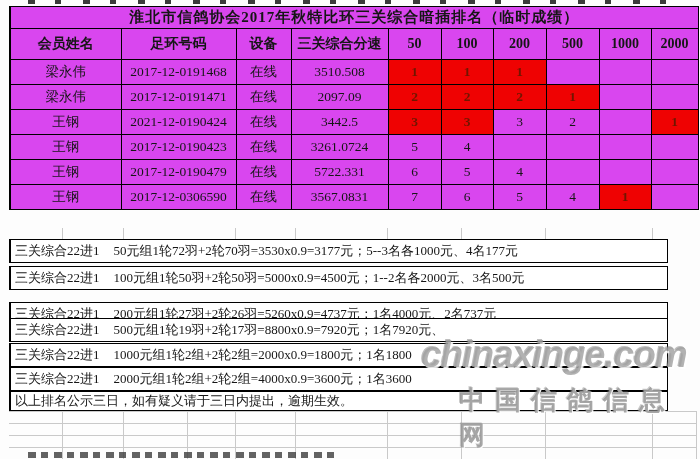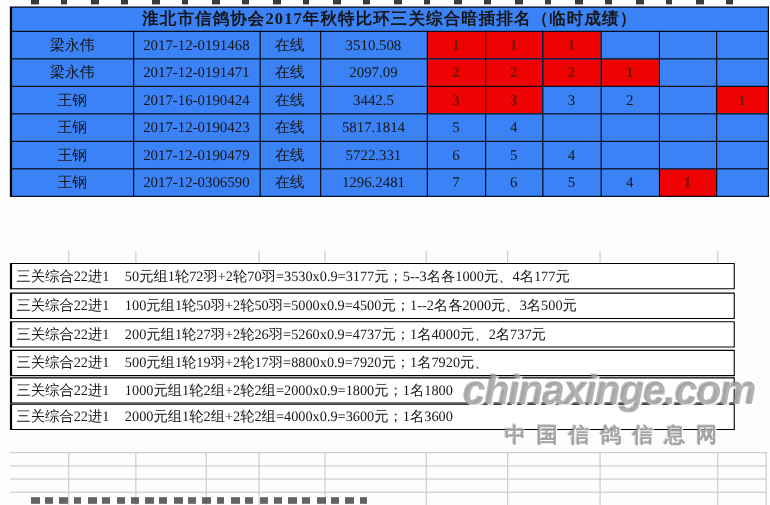--- a/index.html
+++ b/index.html
@@ -15,21 +15,21 @@
   .top-ticks{
     position:absolute;left:28px;top:0;width:660px;height:4px;
     background:repeating-linear-gradient(90deg,#1a1a1a 0 7px,transparent 7px 27px,#1a1a1a 27px 33px,transparent 33px 55px);
     opacity:.85;
   }
 
   
   table.results{
     position:absolute;left:9px;top:6px;width:688px;
     border-collapse:collapse;table-layout:fixed;
-    background:#3b82f6;
+    background:#d946ef;
   }
   table.results td,table.results th{
     border:1px solid #000;
     text-align:center;vertical-align:middle;
     padding:0;overflow:hidden;white-space:nowrap;
     color:#161616;
   }
   table.results{border-left:2px solid #000;}
   tr.title-row td{
     height:21px;font-weight:bold;font-size:15px;letter-spacing:1px;
@@ -72,21 +72,21 @@
     position:absolute;left:421px;top:334px;z-index:6;
     font-family:"Liberation Sans","DejaVu Sans",sans-serif;
     font-weight:bold;font-size:37px;letter-spacing:-1px;
     color:rgba(158,158,158,.78);
     text-shadow:2px 2px 1px rgba(255,255,255,.9),-1px -1px 0 rgba(110,110,110,.45);
     font-style:italic;
   }
   .wm-site{
     position:absolute;left:459px;top:383px;z-index:6;
     font-family:"Liberation Sans","DejaVu Sans",sans-serif;
-    font-weight:bold;font-size:19px;letter-spacing:10px;
+    font-weight:bold;font-size:26px;letter-spacing:10px;
     color:rgba(150,150,150,.85);
     text-shadow:1px 1px 0 rgba(255,255,255,.95),-1px -1px 0 rgba(120,120,120,.4);
   }
 </style>
 </head>
 <body>
 
 <div class="stage">
 
   <div class="top-ticks"></div>
@@ -101,20 +101,32 @@
         <col style="width:52px">
       <col style="width:53px">
         <col style="width:53px">
         <col style="width:52px">
       <col style="width:47px">
     </colgroup>
     <tbody>
       <tr class="title-row">
         <td colspan="10">淮北市信鸽协会2017年秋特比环三关综合暗插排名（临时成绩）</td>
       </tr>
+      <tr class="header-row">
+          <th>会员姓名</th>
+          <th>足环号码</th>
+          <th>设备</th>
+          <th>三关综合分速</th>
+          <th>50</th>
+          <th>100</th>
+          <th>200</th>
+          <th>500</th>
+          <th>1000</th>
+          <th>2000</th>
+        </tr>
     </tbody>
     <tbody>
         <tr class="data-row">
           <td>梁永伟</td>
           <td>2017-12-0191468</td>
           <td>在线</td>
           <td>3510.508</td>
           <td class="rank-cell hl" style="background: rgb(239, 2, 2); color: rgb(112, 22, 0);">1</td>
           <td class="rank-cell hl" style="background: rgb(239, 2, 2); color: rgb(112, 22, 0);">1</td>
           <td class="rank-cell hl" style="background: rgb(239, 2, 2); color: rgb(112, 22, 0);">1</td>
@@ -129,35 +141,35 @@
           <td>2097.09</td>
           <td class="rank-cell hl" style="background: rgb(239, 2, 2); color: rgb(112, 22, 0);">2</td>
           <td class="rank-cell hl" style="background: rgb(239, 2, 2); color: rgb(112, 22, 0);">2</td>
           <td class="rank-cell hl" style="background: rgb(239, 2, 2); color: rgb(112, 22, 0);">2</td>
           <td class="rank-cell hl" style="background: rgb(239, 2, 2); color: rgb(112, 22, 0);">1</td>
           <td class="rank-cell"></td>
           <td class="rank-cell"></td>
         </tr>
         <tr class="data-row">
           <td>王钢</td>
-          <td>2017-16-0190424</td>
+          <td>2021-12-0190424</td>
           <td>在线</td>
           <td>3442.5</td>
           <td class="rank-cell hl" style="background: rgb(239, 2, 2); color: rgb(112, 22, 0);">3</td>
           <td class="rank-cell hl" style="background: rgb(239, 2, 2); color: rgb(112, 22, 0);">3</td>
           <td class="rank-cell">3</td>
           <td class="rank-cell">2</td>
           <td class="rank-cell"></td>
           <td class="rank-cell hl" style="background: rgb(239, 2, 2); color: rgb(112, 22, 0);">1</td>
         </tr>
         <tr class="data-row">
           <td>王钢</td>
           <td>2017-12-0190423</td>
           <td>在线</td>
-          <td>5817.1814</td>
+          <td>3261.0724</td>
           <td class="rank-cell">5</td>
           <td class="rank-cell">4</td>
           <td class="rank-cell"></td>
           <td class="rank-cell"></td>
           <td class="rank-cell"></td>
           <td class="rank-cell"></td>
         </tr>
         <tr class="data-row">
           <td>王钢</td>
           <td>2017-12-0190479</td>
@@ -167,21 +179,21 @@
           <td class="rank-cell">5</td>
           <td class="rank-cell">4</td>
           <td class="rank-cell"></td>
           <td class="rank-cell"></td>
           <td class="rank-cell"></td>
         </tr>
         <tr class="data-row">
           <td>王钢</td>
           <td>2017-12-0306590</td>
           <td>在线</td>
-          <td>1296.2481</td>
+          <td>3567.0831</td>
           <td class="rank-cell">7</td>
           <td class="rank-cell">6</td>
           <td class="rank-cell">5</td>
           <td class="rank-cell">4</td>
           <td class="rank-cell hl" style="background: rgb(239, 2, 2); color: rgb(112, 22, 0);">1</td>
           <td class="rank-cell"></td>
         </tr>
       </tbody>
   </table>
 
@@ -206,25 +218,26 @@
       <div class="vline" style="left: 696px; top: 411px; height: 48px;"></div>
       <div class="hline" style="left: 9px; top: 411px; width: 688px;"></div>
       <div class="hline" style="left: 9px; top: 423px; width: 688px;"></div>
       <div class="hline" style="left: 9px; top: 435px; width: 688px;"></div>
       <div class="hline" style="left: 9px; top: 447px; width: 688px;"></div>
     </div>
 
   <div id="noteshost">
       <div class="note" style="top: 239px;"><span class="note-label">三关综合22进1</span><span>50元组1轮72羽+2轮70羽=3530x0.9=3177元；5--3名各1000元、4名177元</span></div>
       <div class="note" style="top: 266px;"><span class="note-label">三关综合22进1</span><span>100元组1轮50羽+2轮50羽=5000x0.9=4500元；1--2名各2000元、3名500元</span></div>
-      <div class="note" style="top: 292px;"><span class="note-label">三关综合22进1</span><span>200元组1轮27羽+2轮26羽=5260x0.9=4737元；1名4000元、2名737元</span></div>
+      <div class="note" style="top: 302px;"><span class="note-label">三关综合22进1</span><span>200元组1轮27羽+2轮26羽=5260x0.9=4737元；1名4000元、2名737元</span></div>
       <div class="note" style="top: 318px;"><span class="note-label">三关综合22进1</span><span>500元组1轮19羽+2轮17羽=8800x0.9=7920元；1名7920元、</span></div>
       <div class="note" style="top: 343px;"><span class="note-label">三关综合22进1</span><span>1000元组1轮2组+2轮2组=2000x0.9=1800元；1名1800</span></div>
       <div class="note" style="top: 367px;"><span class="note-label">三关综合22进1</span><span>2000元组1轮2组+2轮2组=4000x0.9=3600元；1名3600</span></div>
     </div>
 
+  <div class="footer-note">以上排名公示三日，如有疑义请于三日内提出，逾期生效。</div>
 
   <div class="bottom-clip"></div>
 
   <div class="wm-brand">chinaxinge.com</div>
   <div class="wm-site">中国信鸽信息网</div>
 
 </div>
 
 </body></html>

